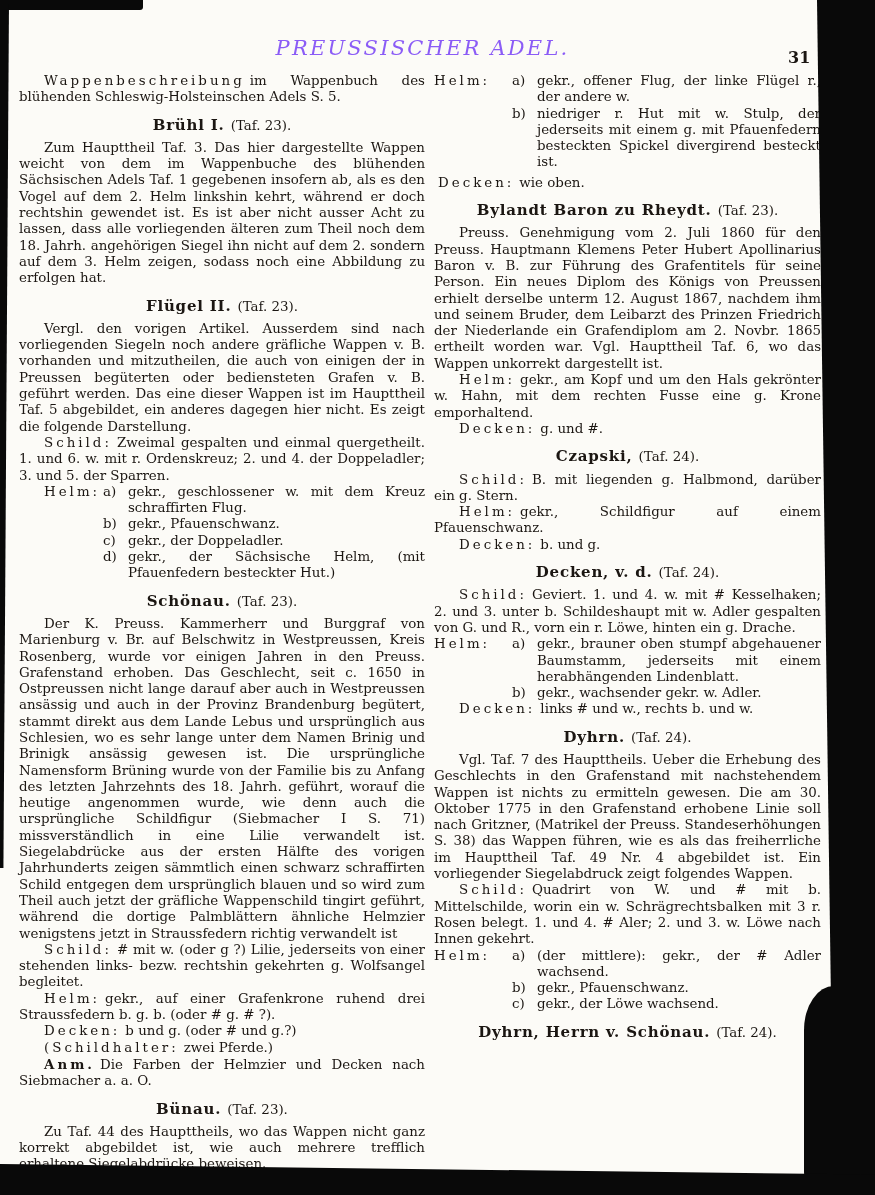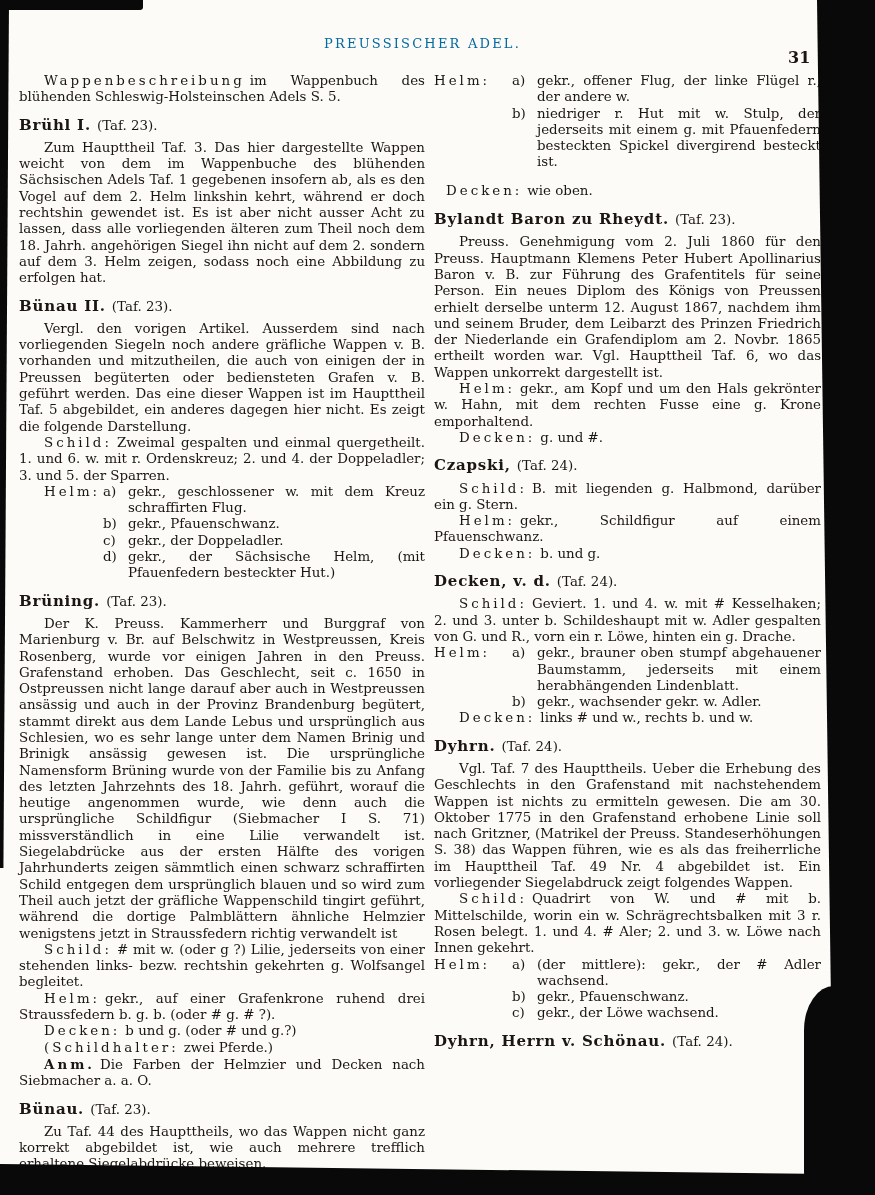--- a/index.html
+++ b/index.html
@@ -13,41 +13,42 @@
   }
   .page {
     position: absolute; inset: 0;
     background: #fcfbf7;
     color: #1b1612;
   }
   
   .running-head { position: absolute; top: 36px; left: 0; width: 875px; height: 22px; }
   .rh-title {
     position: absolute; left: 0; top: 0; width: 845px;
-    text-align: center; font-size: 13px; letter-spacing: 2.2px;
-    color: #0369a1;
+    text-align: center; font-size: 21px; letter-spacing: 2.2px;
+    color: #8b5cf6;
+    font-style: italic;
   }
   .rh-num { position: absolute; left: 788px; top: 12px; font-size: 16px; font-weight: bold; }
 
   
   .col {
     position: absolute; top: 73px;
     font-size: 13.4px; line-height: 16.3px;
     text-align: justify;
   }
   #col-left  { left: 19px;  width: 406px; }
   #col-right { left: 434px; width: 387px; }
 
   p.para { margin: 0; text-indent: 25px; }
-  p.flush { margin: 12px; text-indent: 0; }
+  p.flush { margin: 4px; text-indent: 0; }
   .sperr { letter-spacing: 3px; margin-right: 5px; }
   .bold { font-weight: bold; }
 
   h3.sect {
-    margin: 11px 0 6px; text-indent: 0;
+    margin: 11px 0 6px; text-align: center; text-indent: 0;
     font-weight: bold; font-size: 15px; letter-spacing: 0.8px;
   }
   h3.sect .taf { font-weight: normal; letter-spacing: 0; font-size: 13.4px; }
 
   
   .hrow { display: flex; text-align: justify; }
   .hl { flex: 0 0 84px; letter-spacing: 3px; white-space: nowrap; }
   .hm { flex: 0 0 25px; white-space: nowrap; }
   .ht { flex: 1 1 auto; }
   #col-right .hl { flex-basis: 78px; }
@@ -74,21 +75,21 @@
     <span class="rh-num">31</span>
   </div>
 
   <div class="col" id="col-left">
 
     <p class="para"><span class="sperr">Wappenbeschreibung</span><span>im Wappenbuch des blühenden Schleswig-Holsteinschen Adels S. 5.</span></p>
 
     <h3 class="sect"><span>Brühl I.</span> <span class="taf">(Taf. 23).</span></h3>
     <p class="para">Zum Haupttheil Taf. 3.  Das hier dargestellte Wappen weicht von dem im Wappenbuche des blühenden Sächsischen Adels Taf. 1 gegebenen insofern ab, als es den Vogel auf dem 2. Helm linkshin kehrt, während er doch rechtshin gewendet ist.  Es ist aber nicht ausser Acht zu lassen, dass alle vorliegenden älteren zum Theil noch dem 18. Jahrh. angehörigen Siegel ihn nicht auf dem 2. sondern auf dem 3. Helm zeigen, sodass noch eine Abbildung zu erfolgen hat.</p>
 
-    <h3 class="sect"><span>Bünau II.</span> <span class="taf">(Taf. 23).</span></h3>
+    <h3 class="sect"><span>Flügel II.</span> <span class="taf">(Taf. 23).</span></h3>
     <p class="para">Vergl. den vorigen Artikel.  Ausserdem sind nach vorliegenden Siegeln noch andere gräfliche Wappen v. B. vorhanden und mitzutheilen, die auch von einigen der in Preussen begüterten oder bediensteten Grafen v. B. geführt werden.  Das eine dieser Wappen ist im Haupttheil Taf. 5 abgebildet, ein anderes dagegen hier nicht.  Es zeigt die folgende Darstellung.</p>
     <p class="para"><span class="sperr">Schild:</span><span>Zweimal gespalten und einmal quergetheilt. 1. und 6. w. mit r. Ordenskreuz;  2. und 4. der Doppeladler;  3. und 5. der Sparren.</span></p>
     <div class="helm-block">
       <div class="hrow">
           <span class="hl" style="padding-left:25px;">Helm:</span>
           <span class="hm">a)</span>
           <span class="ht">gekr., geschlossener w. mit dem Kreuz schraffirten Flug.</span>
         </div>
       <div class="hrow">
           <span class="hl"></span>
@@ -100,21 +101,21 @@
           <span class="hm">c)</span>
           <span class="ht">gekr., der Doppeladler.</span>
         </div>
       <div class="hrow">
           <span class="hl"></span>
           <span class="hm">d)</span>
           <span class="ht">gekr., der Sächsische Helm, (mit Pfauenfedern besteckter Hut.)</span>
         </div>
     </div>
 
-    <h3 class="sect"><span>Brüning.</span> <span class="taf">(Taf. 23).</span></h3>
+    <h3 class="sect"><span>Schönau.</span> <span class="taf">(Taf. 23).</span></h3>
     <p class="para">Der K. Preuss. Kammerherr und Burggraf von Marienburg v. Br. auf Belschwitz in Westpreussen, Kreis Rosenberg, wurde vor einigen Jahren in den Preuss. Grafenstand erhoben.  Das Geschlecht, seit c. 1650 in Ostpreussen nicht lange darauf aber auch in Westpreussen ansässig und auch in der Provinz Brandenburg begütert, stammt direkt aus dem Lande Lebus und ursprünglich aus Schlesien, wo es sehr lange unter dem Namen Brinig und Brinigk ansässig gewesen ist.  Die ursprüngliche Namensform Brüning wurde von der Familie bis zu Anfang des letzten Jahrzehnts des 18. Jahrh. geführt, worauf die heutige angenommen wurde, wie denn auch die ursprüngliche Schildfigur (Siebmacher I S. 71) missverständlich in eine Lilie verwandelt ist.  Siegelabdrücke aus der ersten Hälfte des vorigen Jahrhunderts zeigen sämmtlich einen schwarz schraffirten Schild entgegen dem ursprünglich blauen und so wird zum Theil auch jetzt der gräfliche Wappenschild tingirt geführt, während die dortige Palmblättern ähnliche Helmzier wenigstens jetzt in Straussfedern richtig verwandelt ist</p>
     <p class="para"><span class="sperr">Schild:</span><span># mit w. (oder g ?) Lilie, jederseits von einer stehenden links- bezw. rechtshin gekehrten g. Wolfsangel begleitet.</span></p>
     <p class="para"><span class="sperr">Helm:</span><span>gekr., auf einer Grafenkrone ruhend drei Straussfedern b. g. b. (oder # g. # ?).</span></p>
     <p class="para"><span class="sperr">Decken:</span><span>b und g. (oder # und g.?)</span></p>
     <p class="para"><span class="sperr">(Schildhalter:</span><span>zwei Pferde.)</span></p>
     <p class="para"><span class="sperr bold">Anm.</span><span>Die Farben der Helmzier und Decken nach Siebmacher a. a. O.</span></p>
 
     <h3 class="sect"><span>Bünau.</span> <span class="taf">(Taf. 23).</span></h3>
     <p class="para">Zu Taf. 44 des Haupttheils, wo das Wappen nicht ganz korrekt abgebildet ist, wie auch mehrere trefflich erhaltene Siegelabdrücke beweisen.</p>
     <p class="para"><span class="sperr">Schild:</span><span>Wie a. a. O. beschrieben, aber das 4. Feld von W. und R. gespalten.</span></p>

